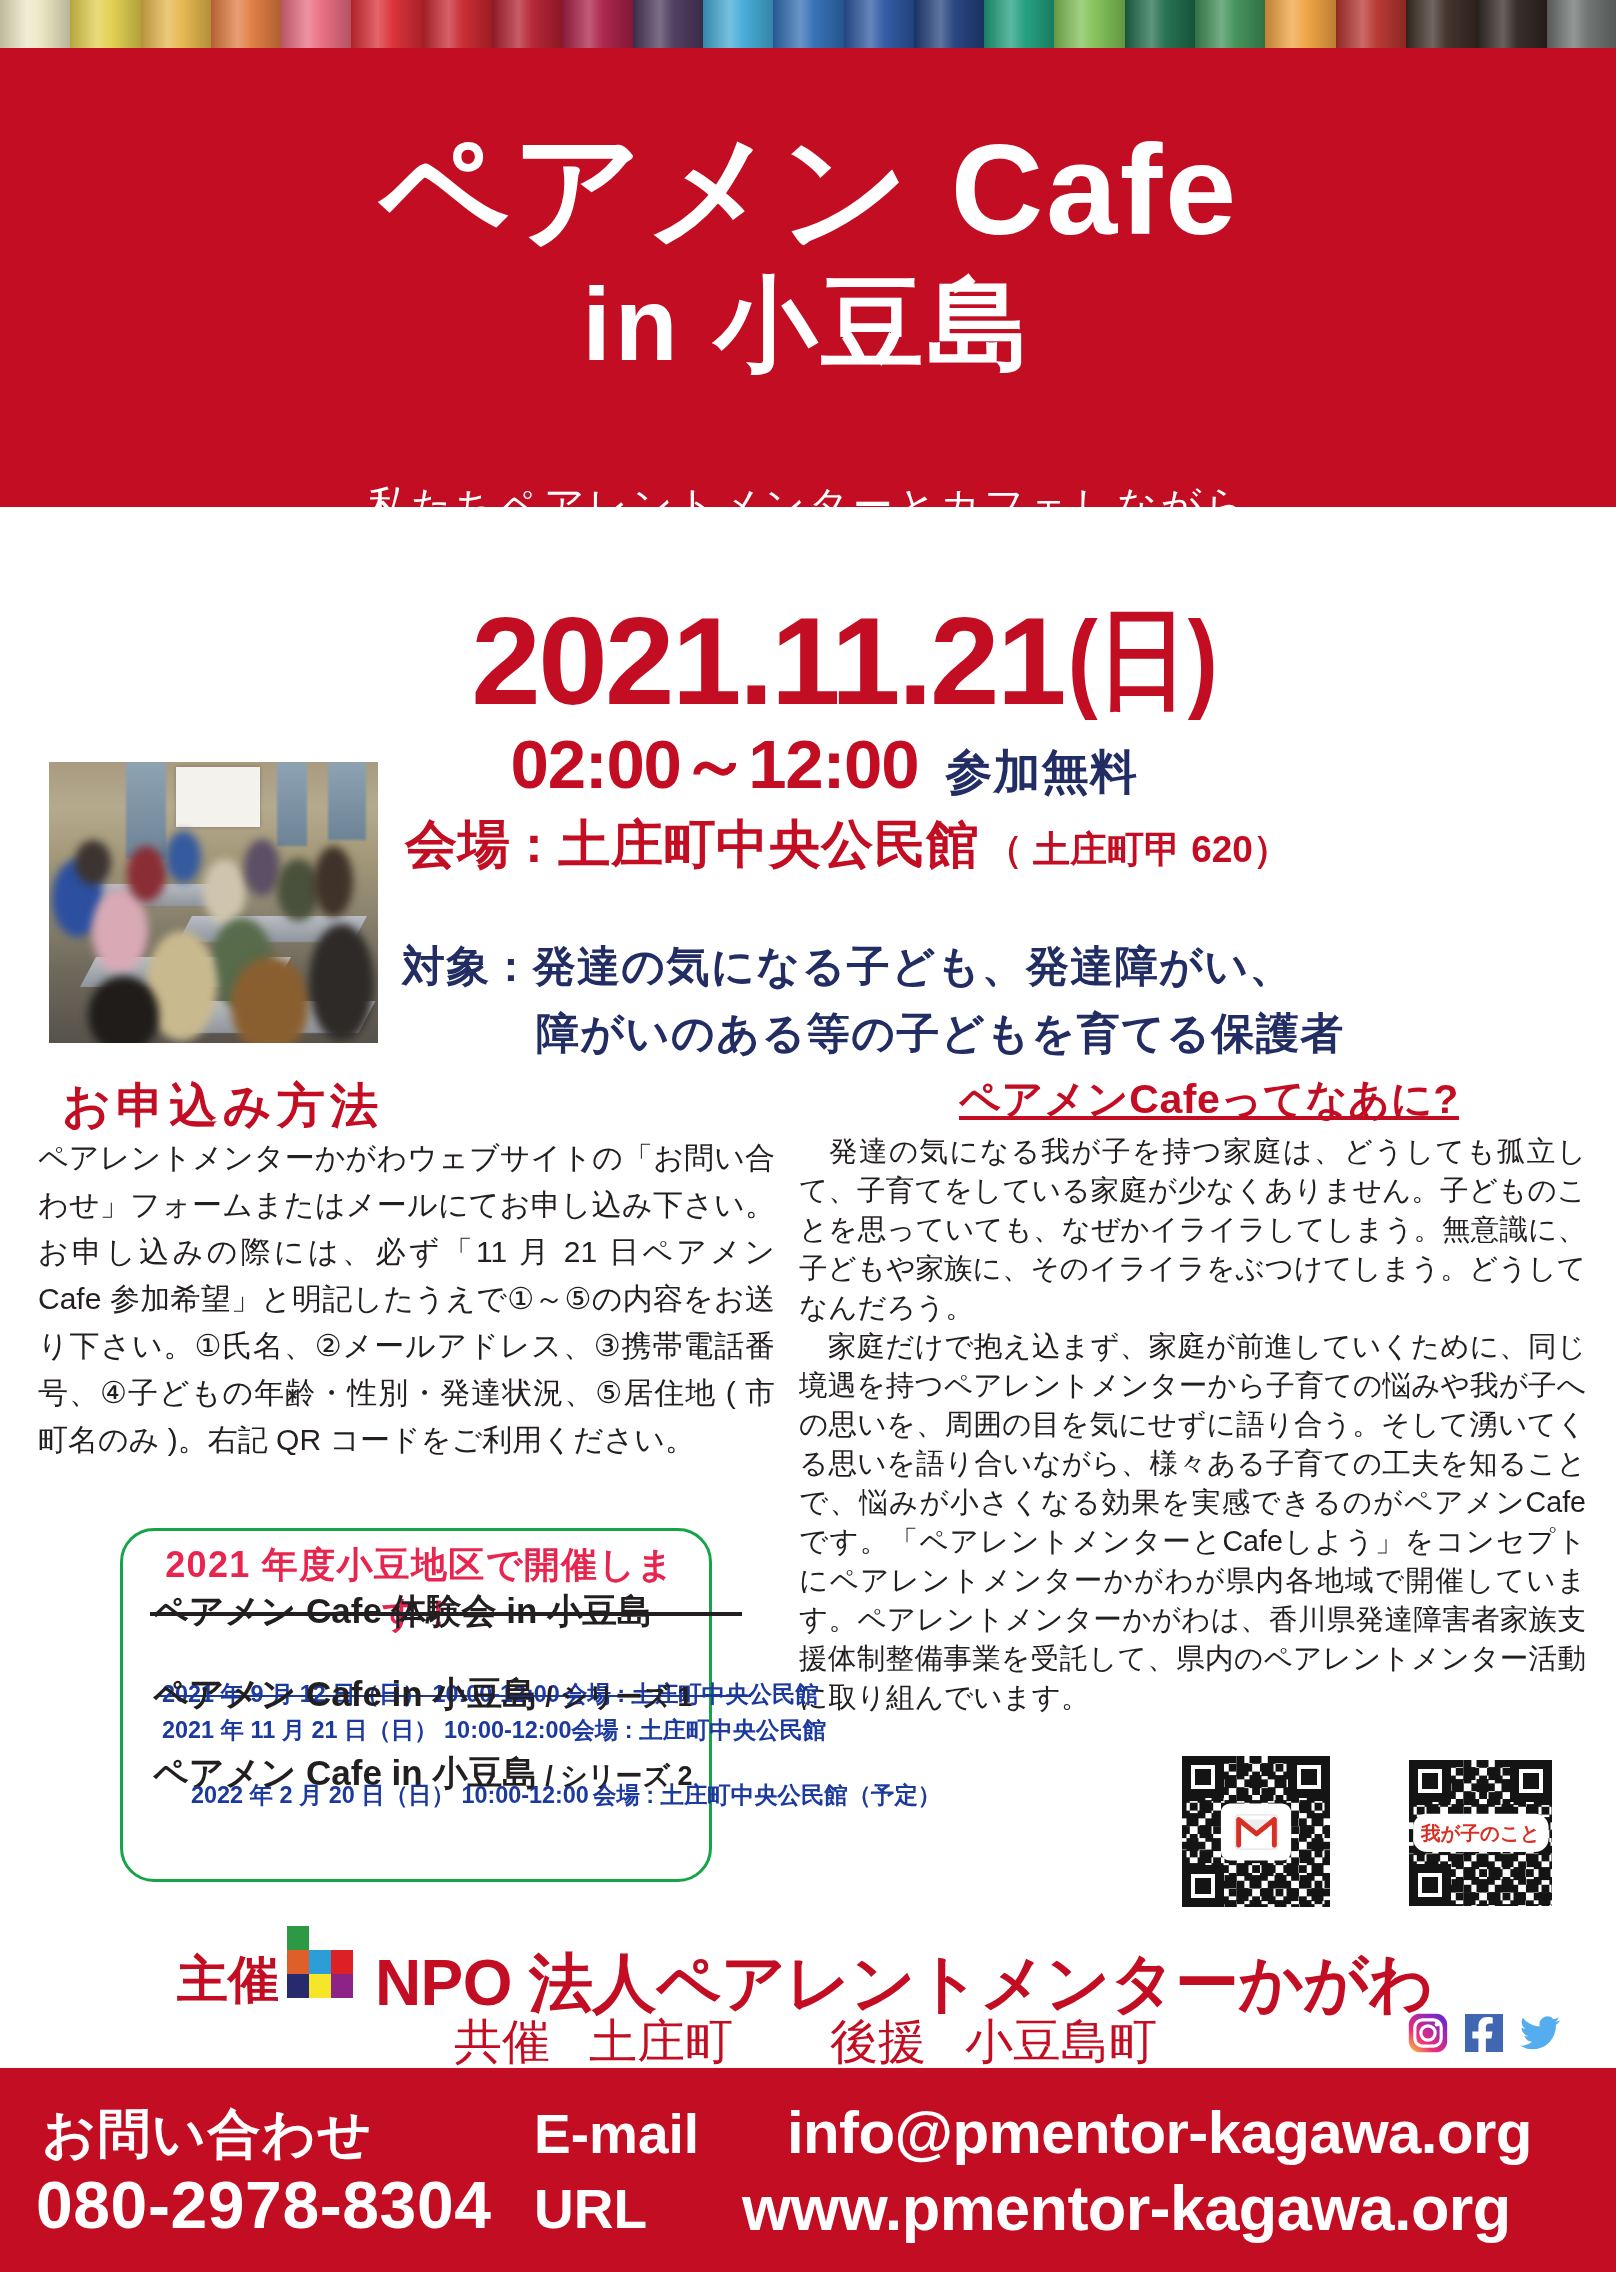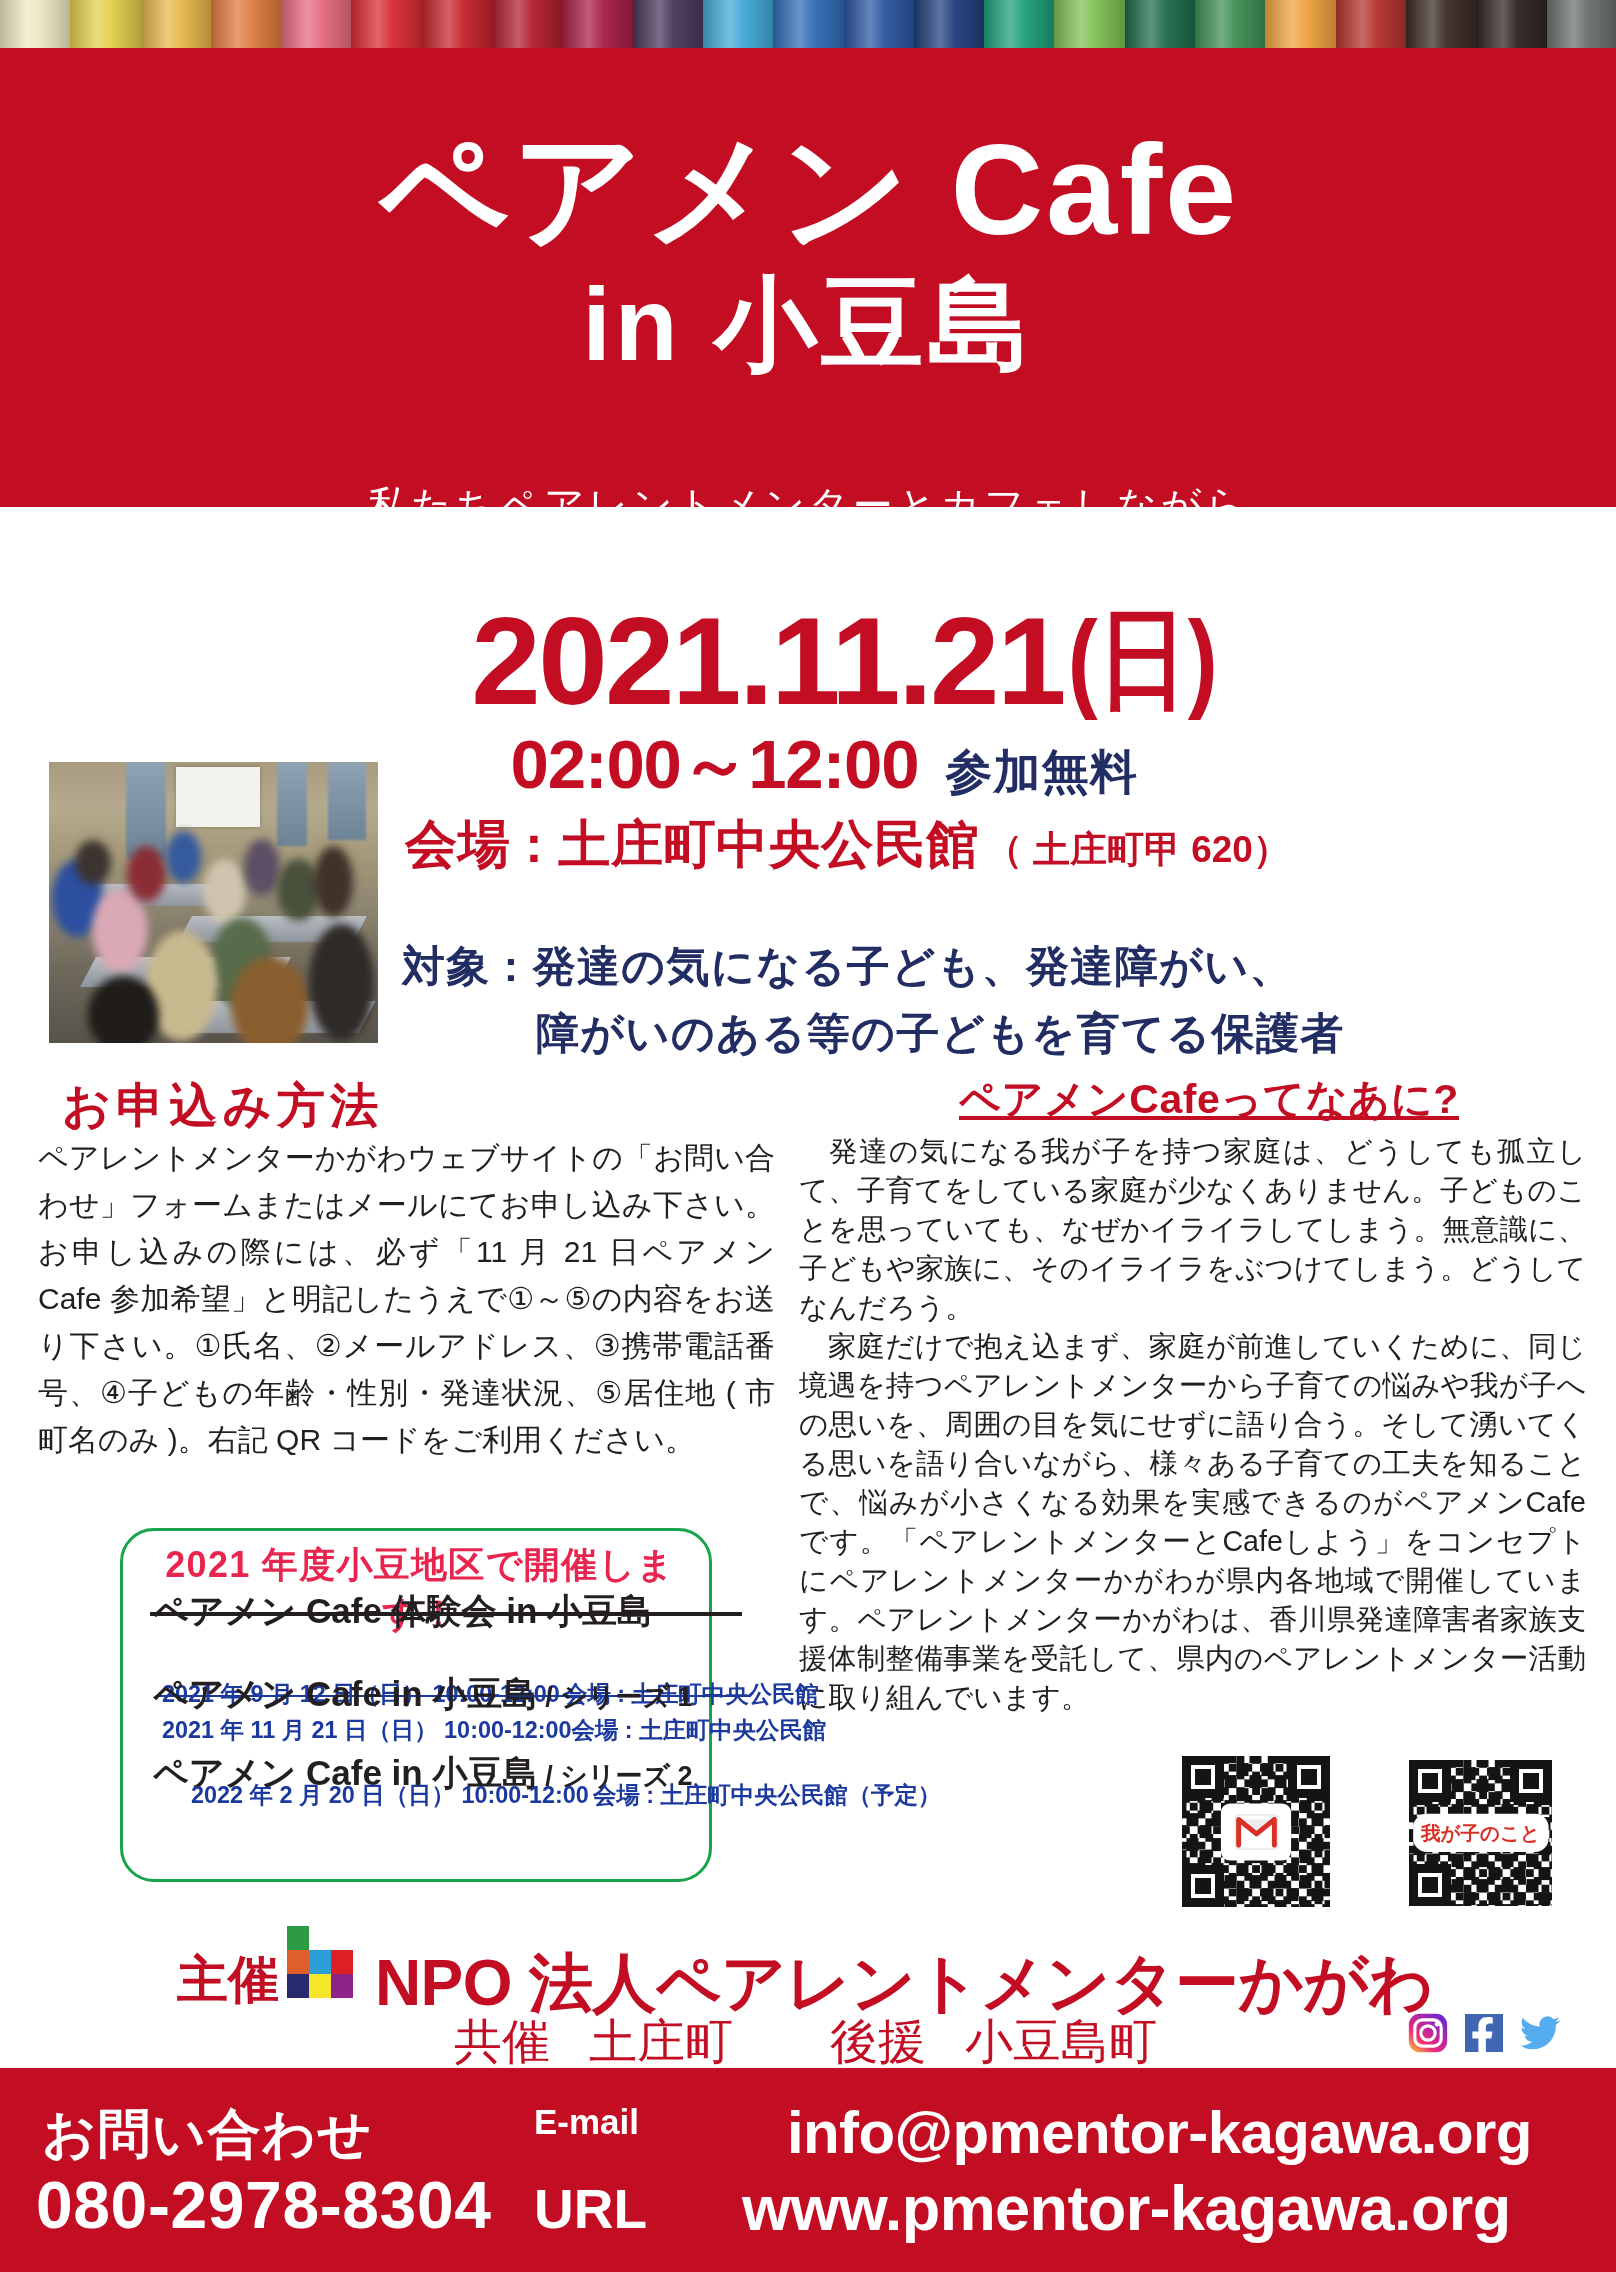--- a/index.html
+++ b/index.html
@@ -111,21 +111,21 @@
 
   
   .social{position:absolute;left:1408px;top:2013px;display:flex;align-items:center;gap:17px;}
   .soc{width:40px;height:40px;display:block;}
   .soc.fb{width:38px;height:38px;}
 
   
   .footer{position:absolute;left:0;top:2068px;width:100%;height:204px;background:var(--red);color:#fff;}
   .ft-contact{position:absolute;left:42px;top:31px;font-size:53px;font-weight:700;letter-spacing:1.3px;}
   .ft-phone{position:absolute;left:36px;top:99px;font-size:66px;font-weight:700;letter-spacing:0.6px;}
-  .ft-email-label{position:absolute;left:534px;top:34px;font-size:35px;font-weight:700;}
+  .ft-email-label{position:absolute;left:534px;top:34px;font-size:55px;font-weight:700;}
   .ft-email{position:absolute;left:787px;top:30px;font-size:60px;font-weight:700;letter-spacing:-0.6px;}
   .ft-url-label{position:absolute;left:534px;top:109px;font-size:55px;font-weight:700;}
   .ft-url{position:absolute;left:742px;top:104px;font-size:63px;font-weight:700;letter-spacing:-0.6px;}
 </style>
 </head>
 <body>
 
 <div class="page">
 
   <div class="pencil-strip">

